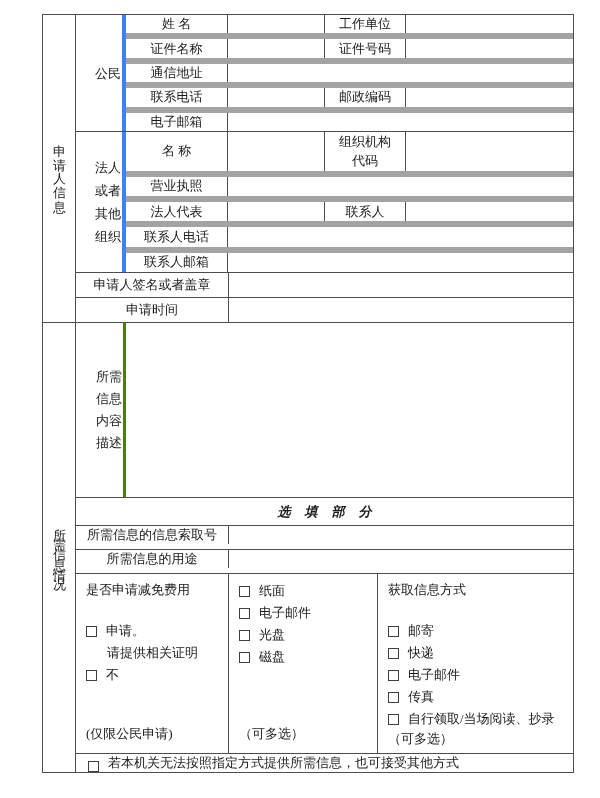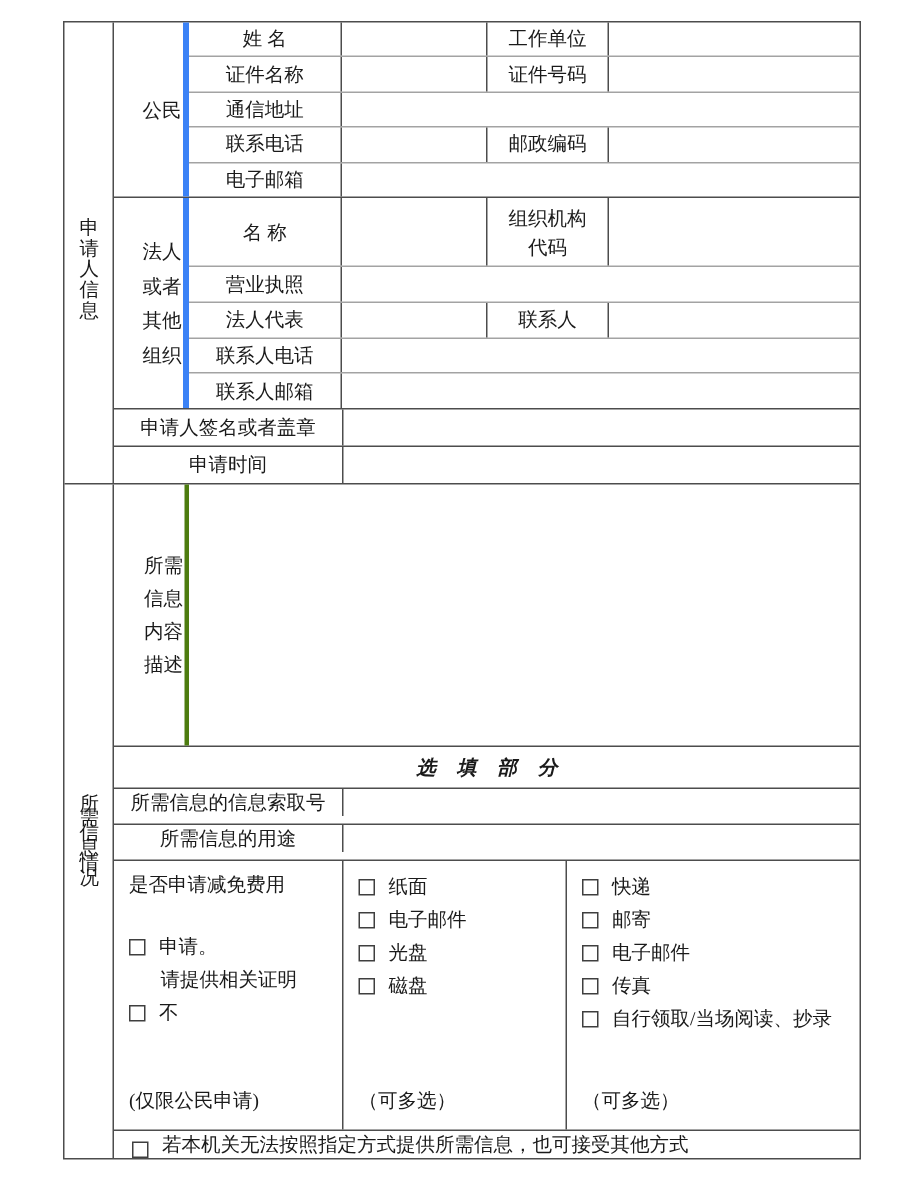--- a/index.html
+++ b/index.html
@@ -27,21 +27,21 @@
 
   .sec-body { flex:1; display:flex; flex-direction:column; min-width:0; }
 
   .group { display:flex; border-bottom:1px solid #4d4d4d; }
   .g1 { height:117px; }
   .g2 { height:141px; }
   .group-label { width:50px; border-right:4px solid #3b82f6; display:flex; align-items:center; justify-content:flex-end; }
   .wrap2 { width:28px; line-height:23px; word-break:break-all; text-align:center; }
   .group-rows { flex:1; display:flex; flex-direction:column; }
 
-  .frow { display:flex; flex:1; border-bottom:1px solid #a3a3a3; min-height:0; }
+  .frow { display:flex; flex:1; border-bottom:6px solid #a3a3a3; min-height:0; }
   .frow:last-child { border-bottom:none; }
   .frow.tall { flex:2; }
 
   .cell { display:flex; align-items:center; justify-content:center; text-align:center; }
   .c1 { width:102px; border-right:1px solid #4d4d4d; }
   .c2 { width:97px;  border-right:1px solid #4d4d4d; }
   .c3 { width:81px;  border-right:1px solid #4d4d4d; }
   .c4 { flex:1; }
   .rest { flex:1; }
   .two-line { width:58px; line-height:19px; text-align:center; }
@@ -226,27 +226,28 @@
               <span>光盘</span>
             </div>
             <div class="cb-item">
               <span class="checkbox"></span>
               <span>磁盘</span>
             </div>
             <div class="cb-foot">（可多选）</div>
           </div>
 
           <div class="cb-col cb-col3">
+            <div class="cb-header">获取信息方式</div>
+            <div class="cb-item">
+              <span class="checkbox"></span>
+              <span>邮寄</span>
+            </div>
             <div class="cb-item">
               <span class="checkbox"></span>
               <span>快递</span>
-            </div>
-            <div class="cb-item">
-              <span class="checkbox"></span>
-              <span>邮寄</span>
             </div>
             <div class="cb-item">
               <span class="checkbox"></span>
               <span>电子邮件</span>
             </div>
             <div class="cb-item">
               <span class="checkbox"></span>
               <span>传真</span>
             </div>
             <div class="cb-item">

